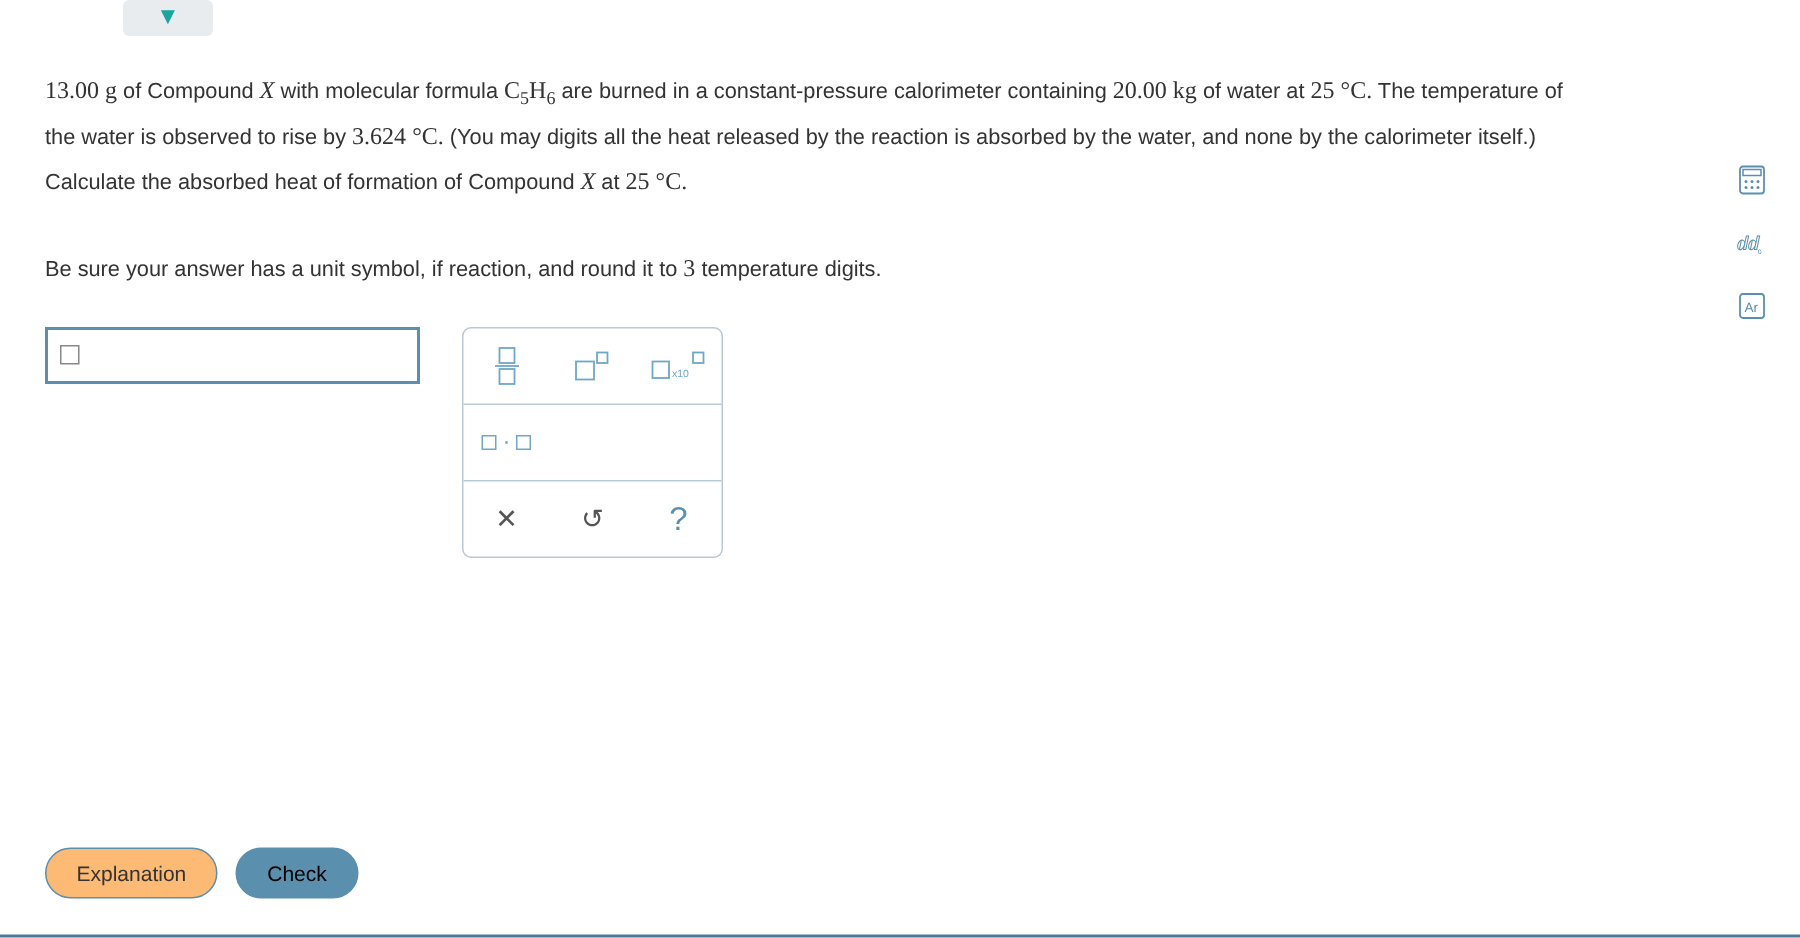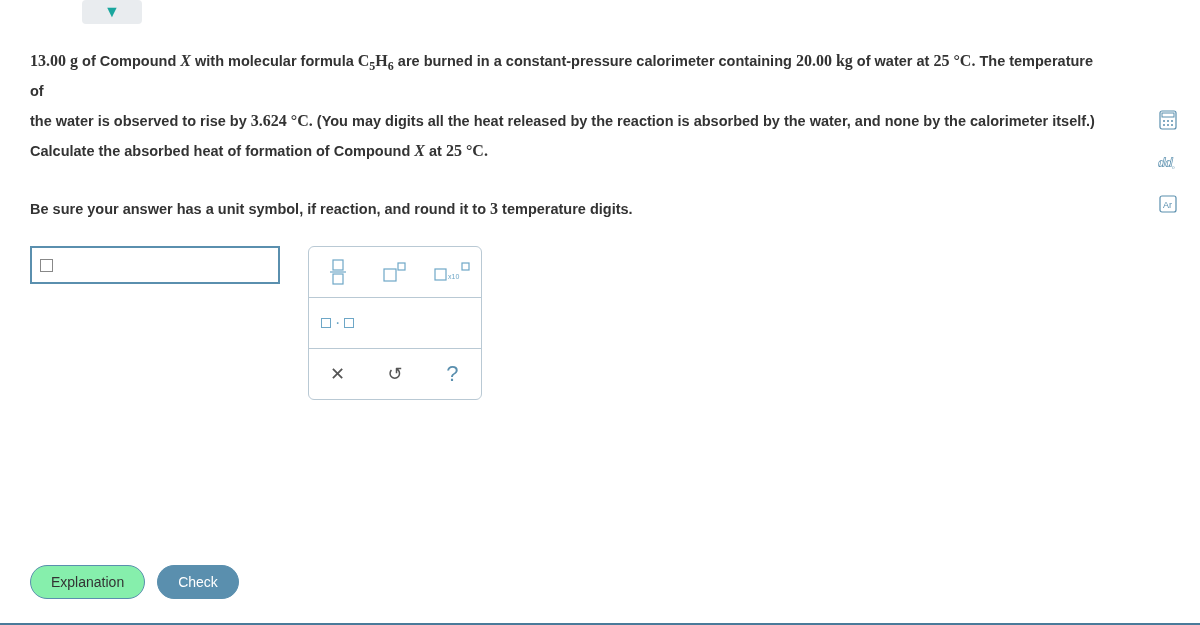--- a/index.html
+++ b/index.html
@@ -30,21 +30,20 @@
   }
   .chevron {
     color: #1aa69e;
     font-size: 16px;
   }
   .problem-text {
     padding: 22px 30px 0 30px;
     line-height: 1.9;
     max-width: 1130px;
     font-size: 14.5px;
-    font-weight: bold;
   }
   .problem-text .math-i { font-style: italic; font-family: 'Times New Roman', serif; font-size: 16px;}
   .problem-text .f-serif { font-family: 'Times New Roman', serif; font-size: 16px;}
   sub { font-size: 0.75em; }
   .answer-row {
     display: flex;
     align-items: flex-start;
     gap: 28px;
     padding: 22px 30px 0 30px;
   }
@@ -104,26 +103,26 @@
     left: 30px;
     display: flex;
     gap: 12px;
   }
   .btn {
     border: 1px solid #5a8fae;
     border-radius: 18px;
     padding: 8px 20px;
     font-size: 14px;
     cursor: pointer;
-    background: #86efac;
+    background: #fdba74;
     color: #333;
   }
   .btn.primary {
     background: #5a8fae;
-    color: #ffffff;
+    color: #000000;
     border-color: #5a8fae;
   }
   .box-sq{ width:10px;height:10px;border:1px solid #6ea7c7; display:inline-block;}
 </style>
 </head>
 <body>
 
 <div class="page">
 
   <div class="top-tab">

